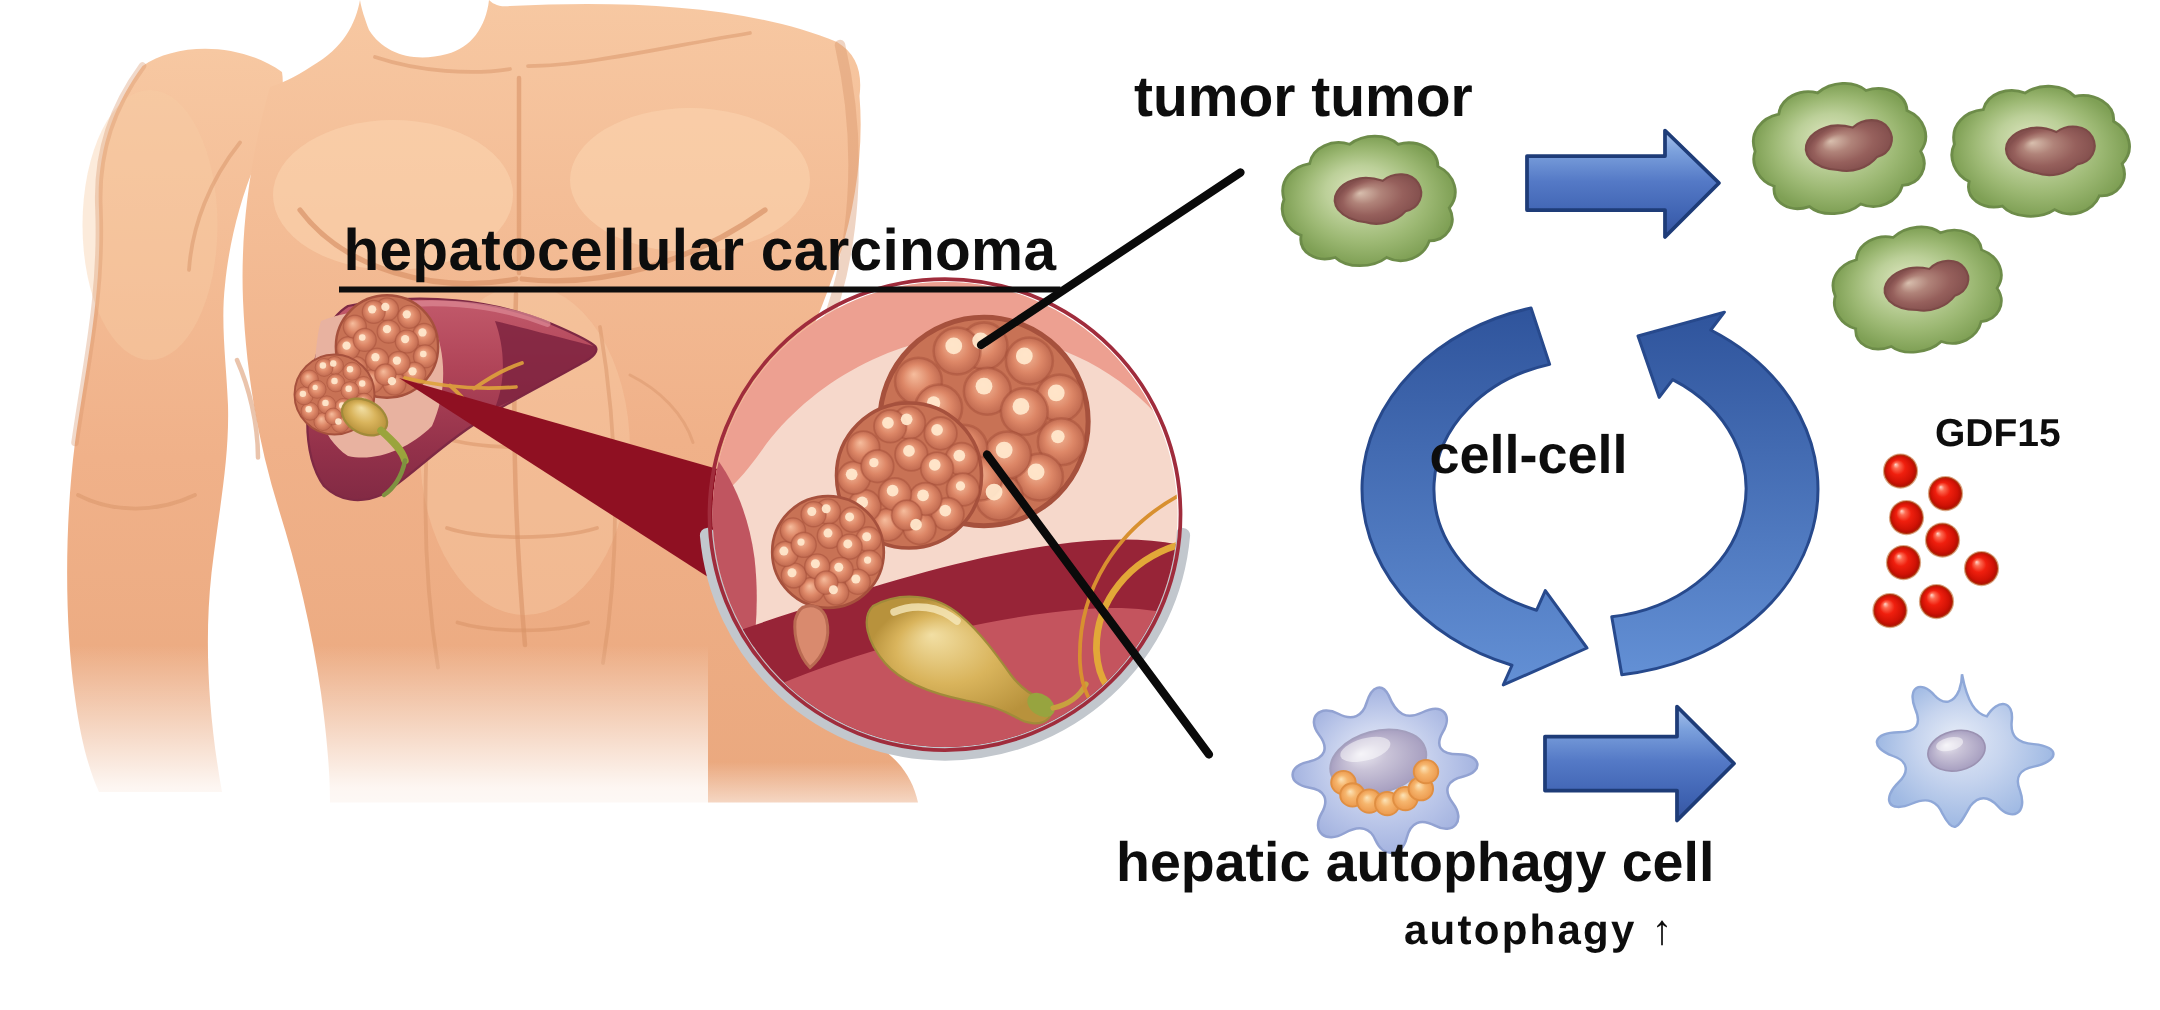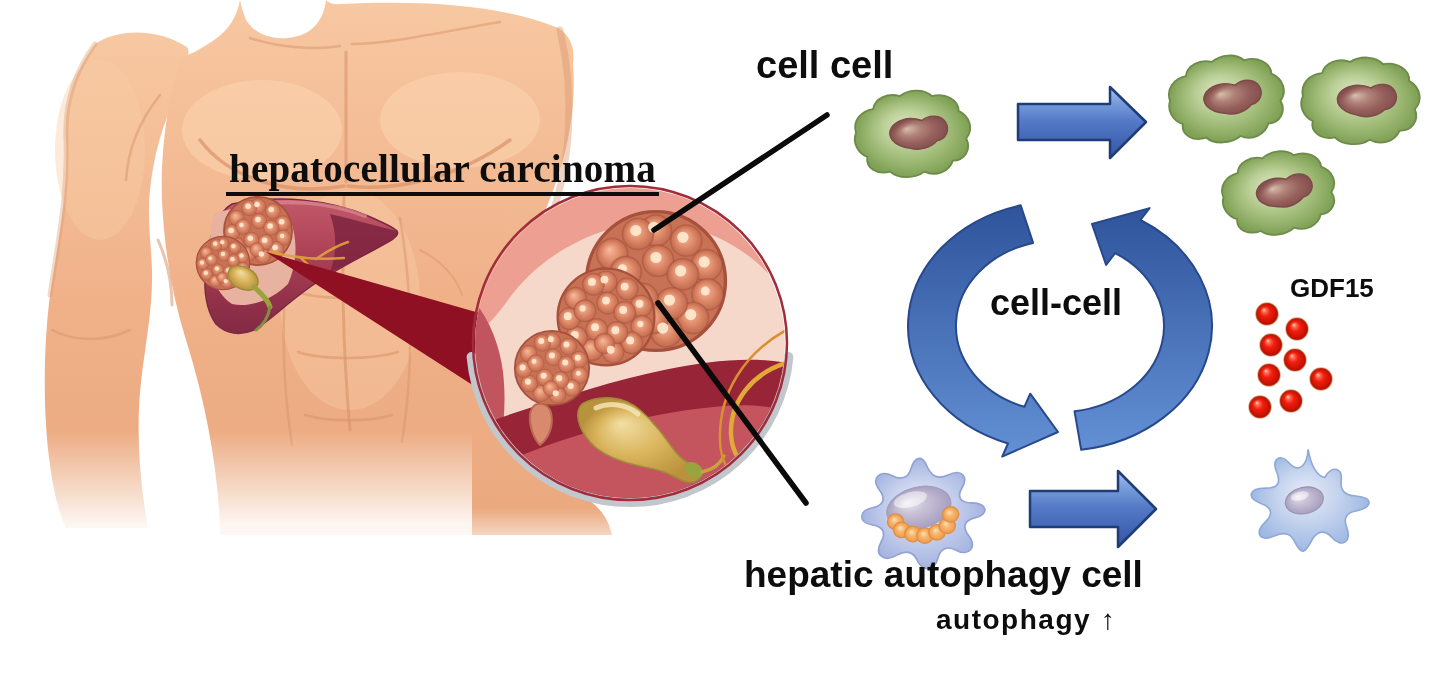--- a/index.html
+++ b/index.html
@@ -1,24 +1,24 @@
 <!DOCTYPE html>
 <html><head>
 <meta charset="utf-8">
 <style>
   html,body{margin:0;padding:0;background:#fff;}
   .stage{position:relative;width:1440px;height:673px;background:#fff;overflow:hidden;
          font-family:"Liberation Sans",sans-serif;}
   .stage svg{position:absolute;left:0;top:0;}
   .lbl{position:absolute;font-weight:700;color:#0d0d0d;white-space:nowrap;z-index:5;}
   .lbl-title{left:226px;top:146px;font-size:39px;letter-spacing:.2px;
-             border-bottom:4px solid #0d0d0d;padding:0 3px 1px 3px;font-family:Liberation Serif, serif;}
+             border-bottom:4px solid #0d0d0d;padding:0 3px 1px 3px;}
   .lbl-tumor{left:756px;top:44px;font-size:38px;}
   .lbl-prolif{left:1183px;top:5px;font-size:36px;}
-  .lbl-cycle{left:953px;top:284px;width:206px;text-align:center;font-size:36px;line-height:37px;}
+  .lbl-cycle{left:953px;top:284px;width:206px;font-size:36px;line-height:37px;}
   .lbl-gdf{left:1290px;top:273px;font-size:26px;}
   .lbl-stellate{left:744px;top:554px;font-size:37px;}
   .lbl-auto{left:936px;top:604px;font-size:28px;letter-spacing:1.5px;}
   .lbl-auto .arrow{font-weight:400;margin-left:10px;}
 </style>
 </head>
 <body>
 
 <div class="stage">
 
@@ -290,21 +290,21 @@
   <polygon points="1030,491 1118,491 1118,471 1156,509 1118,547 1118,527 1030,527" fill="url(#arrG)" stroke="#1e3c78" stroke-width="2.5" stroke-linejoin="round"></polygon>
 
   <g transform="translate(1308,504) scale(.92,.88)">
     <path d="M 0,-62 C 4,-40 10,-32 18,-30 C 26,-44 38,-42 36,-26 C 35,-15 40,-10 52,-9 C 72,-7 70,4 52,8 C 42,10 38,16 42,26 C 48,44 36,50 26,38 C 19,30 12,30 6,38 C -2,52 -5,62 -14,44 C -18,34 -25,31 -36,36 C -54,44 -58,32 -46,20 C -38,12 -39,4 -50,0 C -68,-7 -64,-18 -46,-18 C -33,-18 -29,-24 -34,-36 C -40,-52 -30,-58 -20,-46 C -13,-38 -6,-40 -2,-50 C 0,-56 0,-58 0,-62 Z" fill="url(#stel2G)" stroke="#8fa8d8" stroke-width="1.8"></path>
     <ellipse cx="-4" cy="-4" rx="21" ry="15" transform="rotate(-14 -4 -4)" fill="url(#snucG)" stroke="#9b92b2" stroke-width="1.2"></ellipse>
     <ellipse cx="-9" cy="-9" rx="10" ry="5" transform="rotate(-14 -9 -9)" fill="#ffffff" opacity=".5"></ellipse>
   </g>
 </svg>
 
   <div class="lbl lbl-title">hepatocellular carcinoma</div>
-  <div class="lbl lbl-tumor">cell cell</div>
+  <div class="lbl lbl-tumor">tumor tumor</div>
   <div class="lbl lbl-cycle">
     <div>cell-cell</div>
   </div>
   <div class="lbl lbl-gdf">GDF15</div>
   <div class="lbl lbl-stellate">hepatic autophagy cell</div>
   <div class="lbl lbl-auto">
     <span>autophagy</span><span class="arrow">↑</span>
   </div>
 </div>
 

